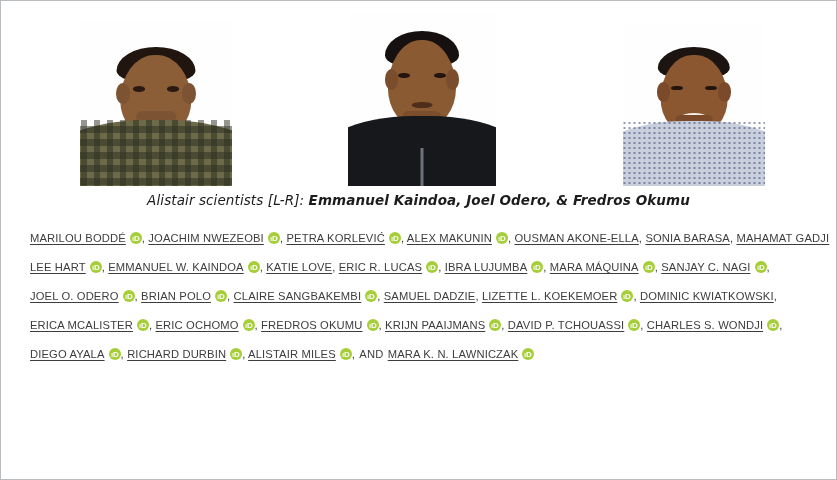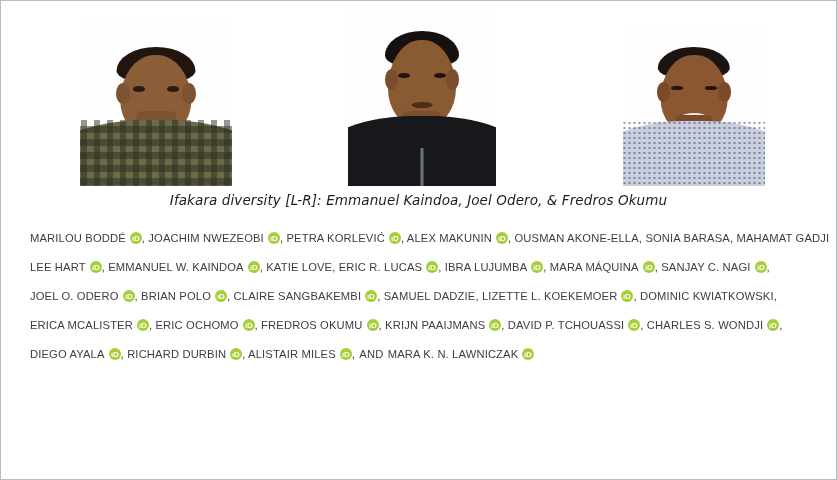--- a/index.html
+++ b/index.html
@@ -167,21 +167,21 @@
   
   .caption {
     text-align: center;
     font-style: italic;
     font-size: 13.5px;
     color: #1c1c1c;
     letter-spacing: 0.1px;
     margin-top: 4px;
     font-family: "DejaVu Sans", sans-serif;
   }
-  .caption b { font-weight: 400; margin-top: 12px; }
+  .caption b { font-weight: 700; margin-top: 12px; }
 
   
   .title-block {
     padding: 12px 0 0 26px;
   }
   .title-line {
     font-family: "Liberation Sans", sans-serif;
     font-weight: 700;
     font-size: 31.5px;
     line-height: 39px;
@@ -202,20 +202,21 @@
     line-height: 29px;
     color: #3d3d3d;
     font-variant: small-caps;
     letter-spacing: 0.15px;
   }
   .author {
     white-space: nowrap;
     display: inline;
   }
   .author-name {
+    text-decoration: underline;
     text-underline-offset: 2px;
     color: #3d3d3d;
     text-transform: uppercase;
   }
   .sep { color: #3d3d3d; }
   .and { color: #3d3d3d; text-transform: uppercase; padding: 0 1px; }
 
   .orcid {
     display: inline-block;
     width: 12px;
@@ -277,21 +278,21 @@
           <div class="eye r"></div>
           <div class="mouth"></div>
           <div class="neck"></div>
           <div class="shoulders"></div>
         </div>
       </div>
 
     </div>
 
     <div class="caption">
-      <span>Ifakara diversity [L-R]: </span><b>Emmanuel Kaindoa, Joel Odero, &amp; Fredros Okumu</b>
+      <span>Alistair scientists [L-R]: </span><b>Emmanuel Kaindoa, Joel Odero, &amp; Fredros Okumu</b>
     </div>
 
 
     <div class="authors" id="authors">
         <div><span class="author"><span class="author-name">Marilou Boddé</span><span class="orcid"><svg width="12" height="12" viewBox="0 0 12 12">
                 <text x="6" y="9" text-anchor="middle" font-family="Liberation Sans, sans-serif" font-size="8" font-weight="bold" fill="#ffffff">iD</text>
               </svg></span><span class="sep">, </span></span><span class="author"><span class="author-name">Joachim Nwezeobi</span><span class="orcid"><svg width="12" height="12" viewBox="0 0 12 12">
                 <text x="6" y="9" text-anchor="middle" font-family="Liberation Sans, sans-serif" font-size="8" font-weight="bold" fill="#ffffff">iD</text>
               </svg></span><span class="sep">, </span></span><span class="author"><span class="author-name">Petra Korlević</span><span class="orcid"><svg width="12" height="12" viewBox="0 0 12 12">
                 <text x="6" y="9" text-anchor="middle" font-family="Liberation Sans, sans-serif" font-size="8" font-weight="bold" fill="#ffffff">iD</text>

